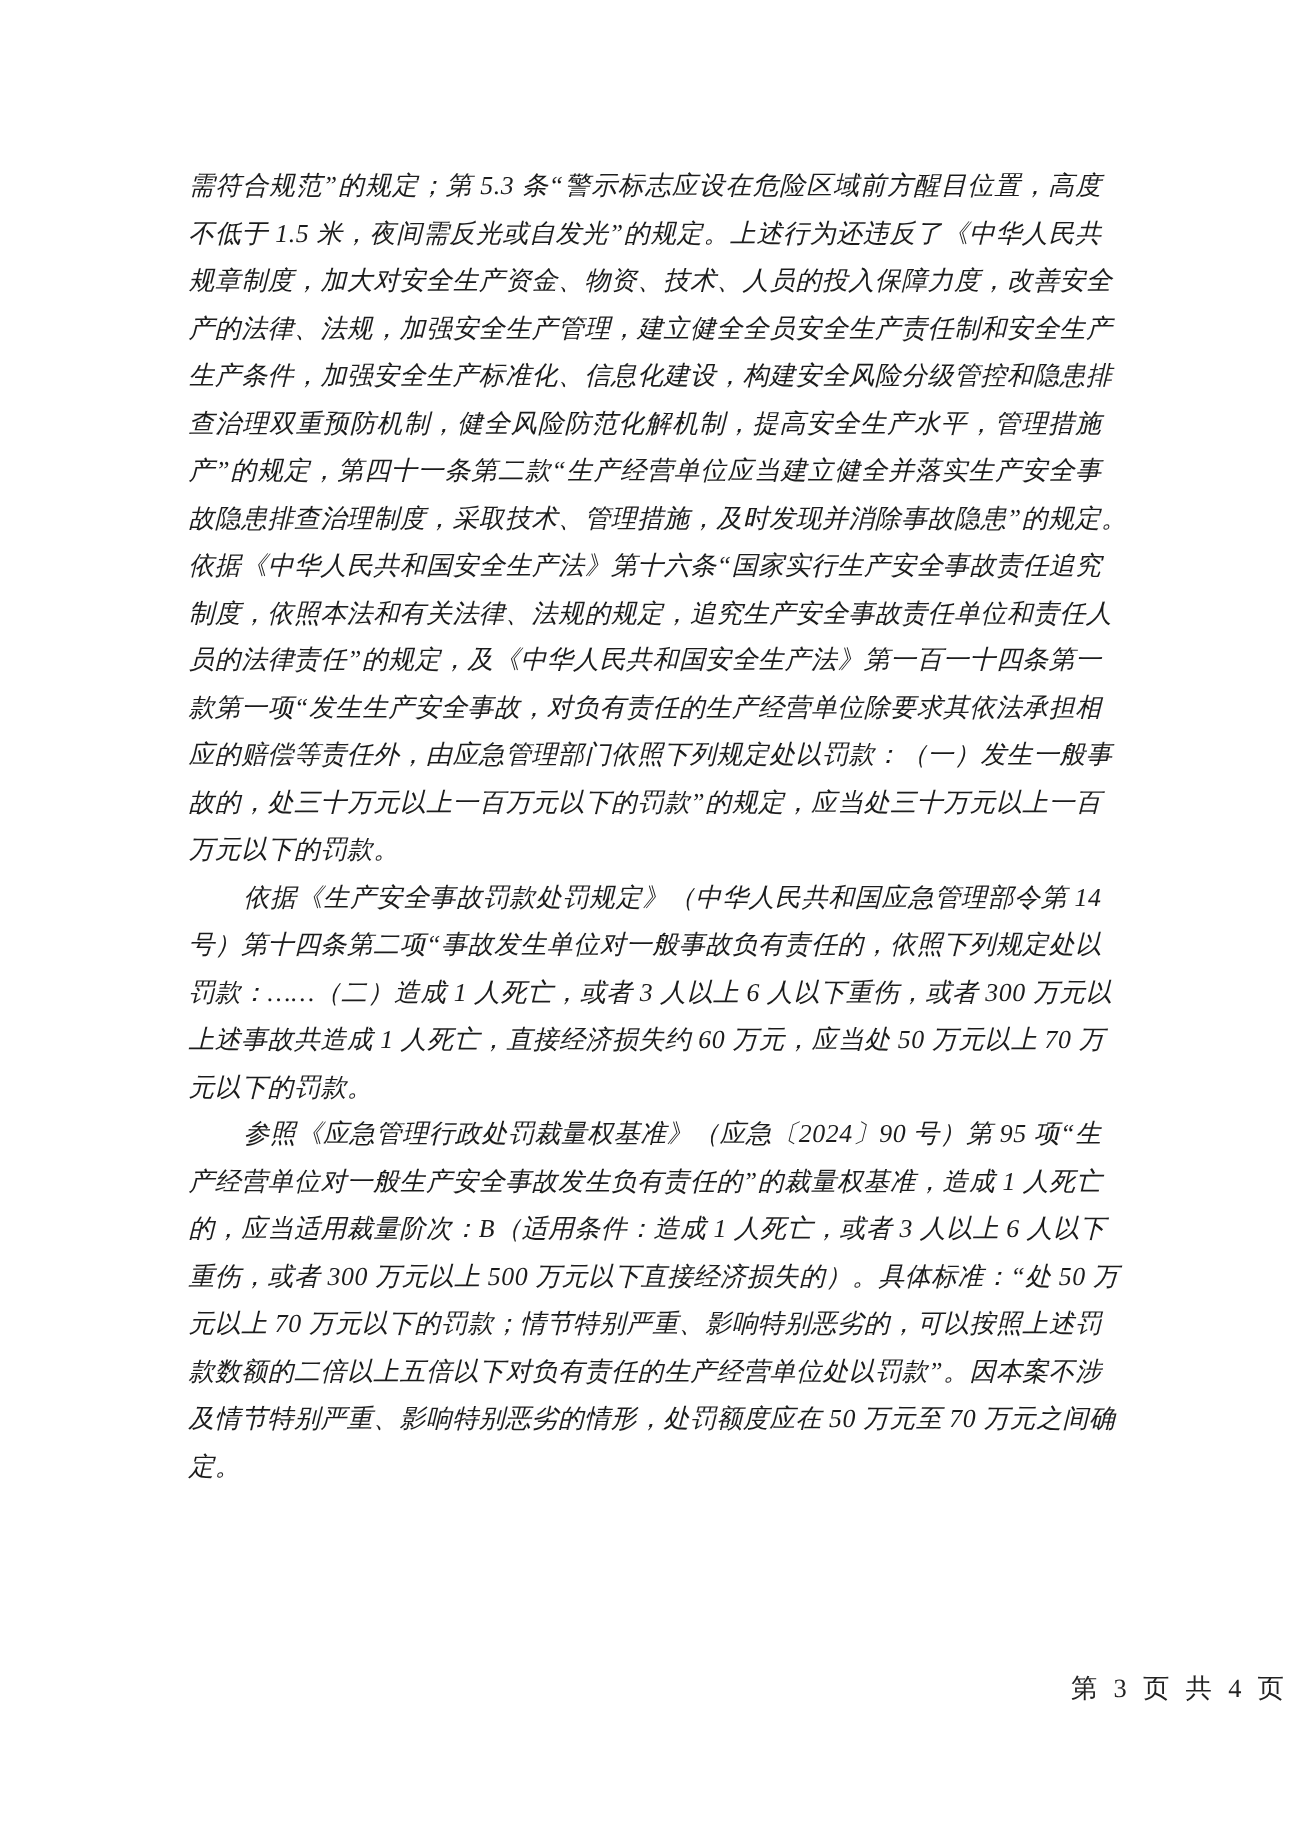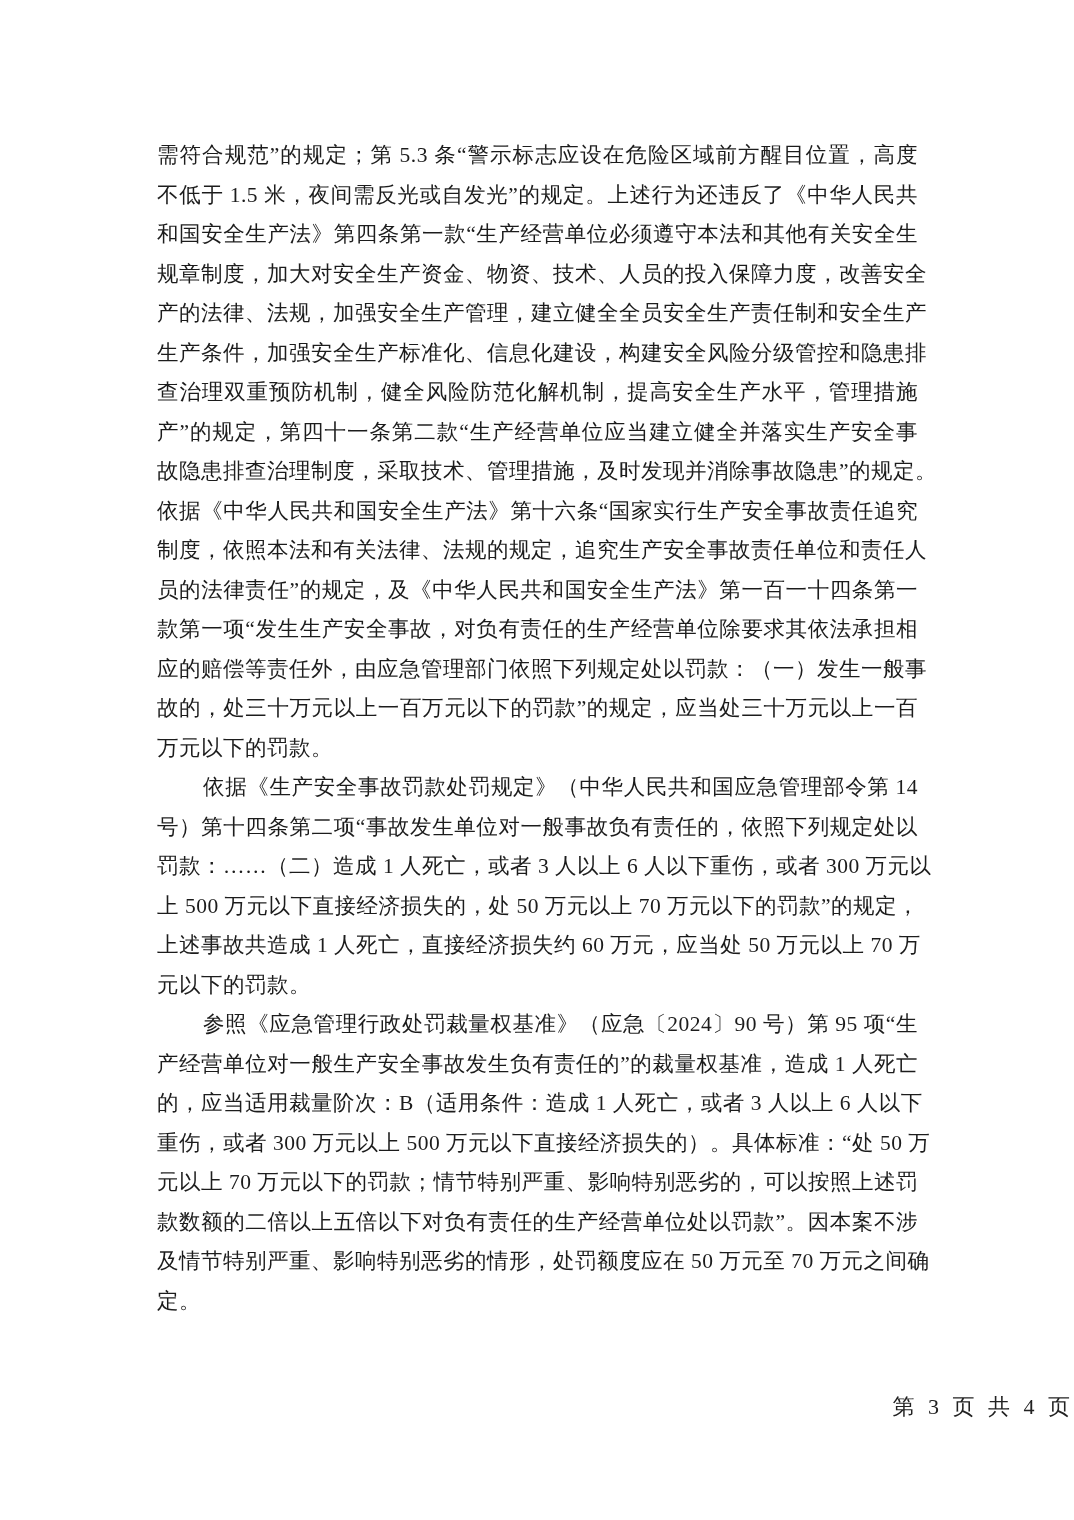--- a/index.html
+++ b/index.html
@@ -17,20 +17,21 @@
   }
   .doc-body {
     position: absolute;
     left: 157px;
     top: 136px;
     width: 761px;
   }
   .paragraph {
     margin: 0;
     padding: 0;
+    font-style: italic;
   }
   .line {
     font-size: 21.5px;
     line-height: 39.5px;
     height: 39.5px;
     text-align: justify;
     text-align-last: justify;
     letter-spacing: 0.5px;
     white-space: nowrap;
     overflow: visible;
@@ -55,41 +56,39 @@
   }
 </style>
 </head>
 <body>
 
 <div class="doc-body">
 
   <div class="paragraph">
     <div class="line">需符合规范”的规定；第 5.3 条“警示标志应设在危险区域前方醒目位置，高度</div>
     <div class="line">不低于 1.5 米，夜间需反光或自发光”的规定。上述行为还违反了《中华人民共</div>
-    <div class="line">和国安全生产法》第四条第一款“生产经营单位必须遵守本法和其他有关安全生</div>
     <div class="line">规章制度，加大对安全生产资金、物资、技术、人员的投入保障力度，改善安全</div>
     <div class="line">产的法律、法规，加强安全生产管理，建立健全全员安全生产责任制和安全生产</div>
     <div class="line">生产条件，加强安全生产标准化、信息化建设，构建安全风险分级管控和隐患排</div>
     <div class="line">查治理双重预防机制，健全风险防范化解机制，提高安全生产水平，管理措施</div>
     <div class="line">产”的规定，第四十一条第二款“生产经营单位应当建立健全并落实生产安全事</div>
     <div class="line">故隐患排查治理制度，采取技术、管理措施，及时发现并消除事故隐患”的规定。</div>
     <div class="line">依据《中华人民共和国安全生产法》第十六条“国家实行生产安全事故责任追究</div>
     <div class="line">制度，依照本法和有关法律、法规的规定，追究生产安全事故责任单位和责任人</div>
     <div class="line">员的法律责任”的规定，及《中华人民共和国安全生产法》第一百一十四条第一</div>
     <div class="line">款第一项“发生生产安全事故，对负有责任的生产经营单位除要求其依法承担相</div>
     <div class="line">应的赔偿等责任外，由应急管理部门依照下列规定处以罚款：（一）发生一般事</div>
     <div class="line">故的，处三十万元以上一百万元以下的罚款”的规定，应当处三十万元以上一百</div>
     <div class="line end">万元以下的罚款。</div>
   </div>
 
   <div class="paragraph">
     <div class="line indent">依据《生产安全事故罚款处罚规定》（中华人民共和国应急管理部令第 14</div>
     <div class="line">号）第十四条第二项“事故发生单位对一般事故负有责任的，依照下列规定处以</div>
     <div class="line">罚款：……（二）造成 1 人死亡，或者 3 人以上 6 人以下重伤，或者 300 万元以</div>
-    <div class="line">上 500 万元以下直接经济损失的，处 50 万元以上 70 万元以下的罚款”的规定，</div>
     <div class="line">上述事故共造成 1 人死亡，直接经济损失约 60 万元，应当处 50 万元以上 70 万</div>
     <div class="line end">元以下的罚款。</div>
   </div>
 
   <div class="paragraph">
     <div class="line indent">参照《应急管理行政处罚裁量权基准》（应急〔2024〕90 号）第 95 项“生</div>
     <div class="line">产经营单位对一般生产安全事故发生负有责任的”的裁量权基准，造成 1 人死亡</div>
     <div class="line">的，应当适用裁量阶次：B（适用条件：造成 1 人死亡，或者 3 人以上 6 人以下</div>
     <div class="line">重伤，或者 300 万元以上 500 万元以下直接经济损失的）。具体标准：“处 50 万</div>
     <div class="line">元以上 70 万元以下的罚款；情节特别严重、影响特别恶劣的，可以按照上述罚</div>

